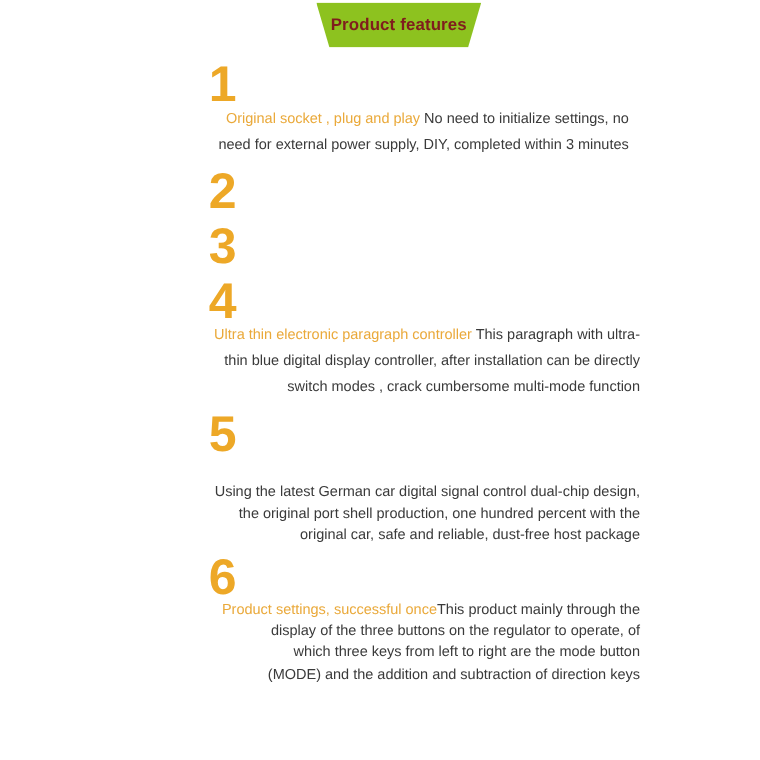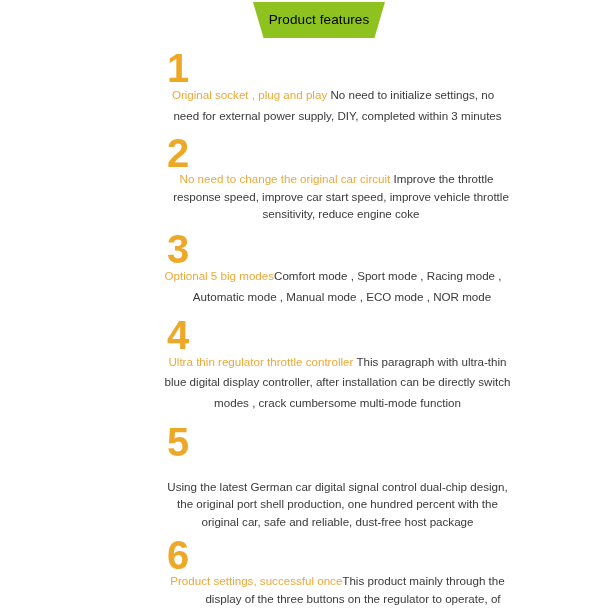--- a/index.html
+++ b/index.html
@@ -35,23 +35,23 @@
     width: 132px;
     height: 36px;
     background: #8dc21f;
     -webkit-clip-path: polygon(0% 0%, 100% 0%, 92% 100%, 8% 100%);
     clip-path: polygon(0% 0%, 100% 0%, 92% 100%, 8% 100%);
     display: flex;
     align-items: center;
     justify-content: center;
   }
   .banner-label {
-    color: #000000;
+    color: #7f1d1d;
     font-size: 13.5px;
-    font-weight: 400;
+    font-weight: 700;
     letter-spacing: 0.1px;
     line-height: 1;
     white-space: nowrap;
   }
 
   
   #features {
     position: absolute;
     left: 0;
     top: 44px;
@@ -67,21 +67,21 @@
     font-size: 40px;
     font-weight: 700;
     line-height: 0.95;
     letter-spacing: -0.5px;
     margin-left: 4px;
   }
   .body-text {
     color: #3a3a3a;
     font-size: 11.6px;
     line-height: 1.78;
-    text-align: center;
+    text-align: right;
   }
   .headline {
     color: #eaa93a;
     font-size: 11.6px;
   }
   
   .ind-sm { padding-left: 9px; text-indent: -9px; }
   .ind-md { padding-left: 18px; text-indent: -18px; }
   .ind-lg { padding-left: 31px; text-indent: -31px; }
   .ind-none { padding-left: 0; text-indent: 0; }
@@ -121,36 +121,30 @@
 
     <div class="feature f1">
       <div class="num">1</div>
       <div class="body-text ind-sm">
         <span class="headline">Original socket , plug and play </span><span>No need to initialize settings, no need for external power supply, DIY, completed within 3 minutes</span>
       </div>
     </div>
 
     <div class="feature f2">
       <div class="num">2</div>
-      <div class="body-text ind-sm tight">
-        <span class="headline">No need to change the original car circuit </span><span>Improve the throttle response speed, improve car start speed, improve vehicle throttle sensitivity, reduce engine coke</span>
-      </div>
     </div>
 
     <div class="feature f3">
       <div class="num">3</div>
-      <div class="body-text ind-md">
-        <span class="headline">Optional 5 big modes</span><span>Comfort mode , Sport mode , Racing mode , Automatic mode , Manual mode , ECO mode , NOR mode</span>
-      </div>
     </div>
 
     <div class="feature f4">
       <div class="num">4</div>
       <div class="body-text ind-none">
-        <span class="headline">Ultra thin regulator throttle controller </span><span>This paragraph with ultra-thin blue digital display controller, after installation can be directly switch modes , crack cumbersome multi-mode function</span>
+        <span class="headline">Ultra thin electronic paragraph controller </span><span>This paragraph with ultra-thin blue digital display controller, after installation can be directly switch modes , crack cumbersome multi-mode function</span>
       </div>
     </div>
 
     <div class="feature f5">
       <div class="num">5</div>
       <div class="body-text ind-none tight">
         <br><span>Using the latest German car digital signal control dual-chip design, the original port shell production, one hundred percent with the original car, safe and reliable, dust-free host package</span>
       </div>
     </div>
 

